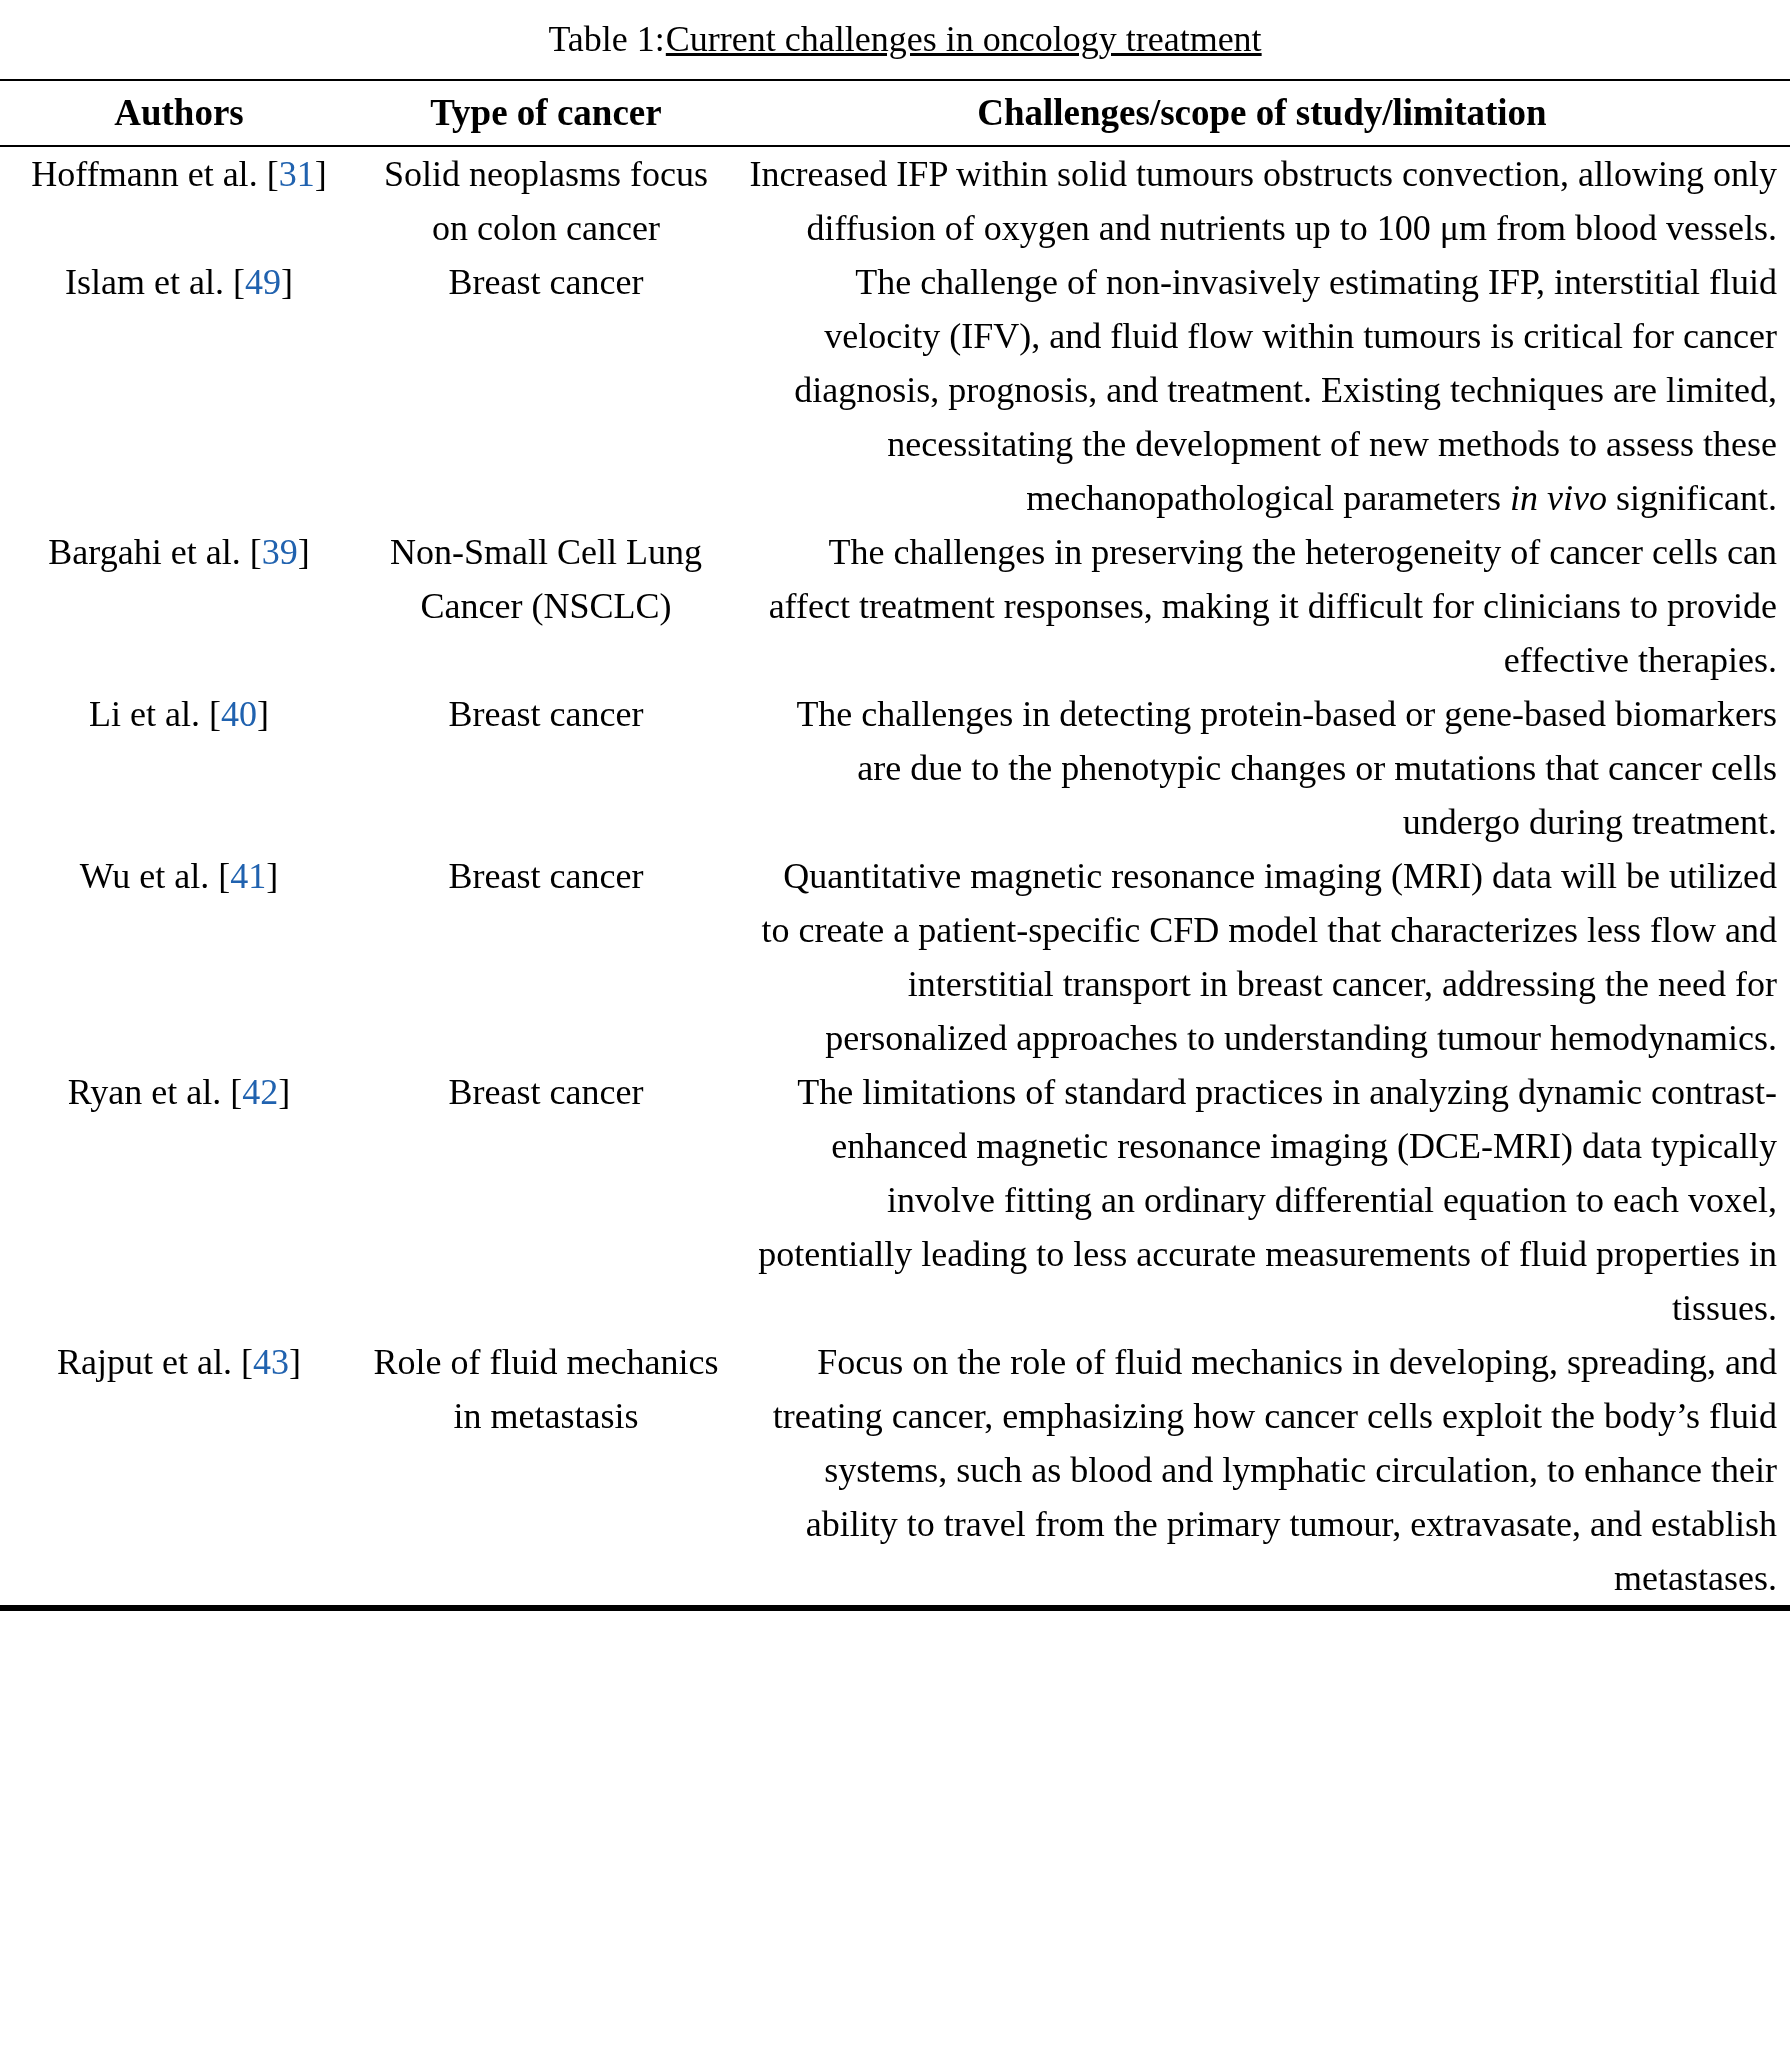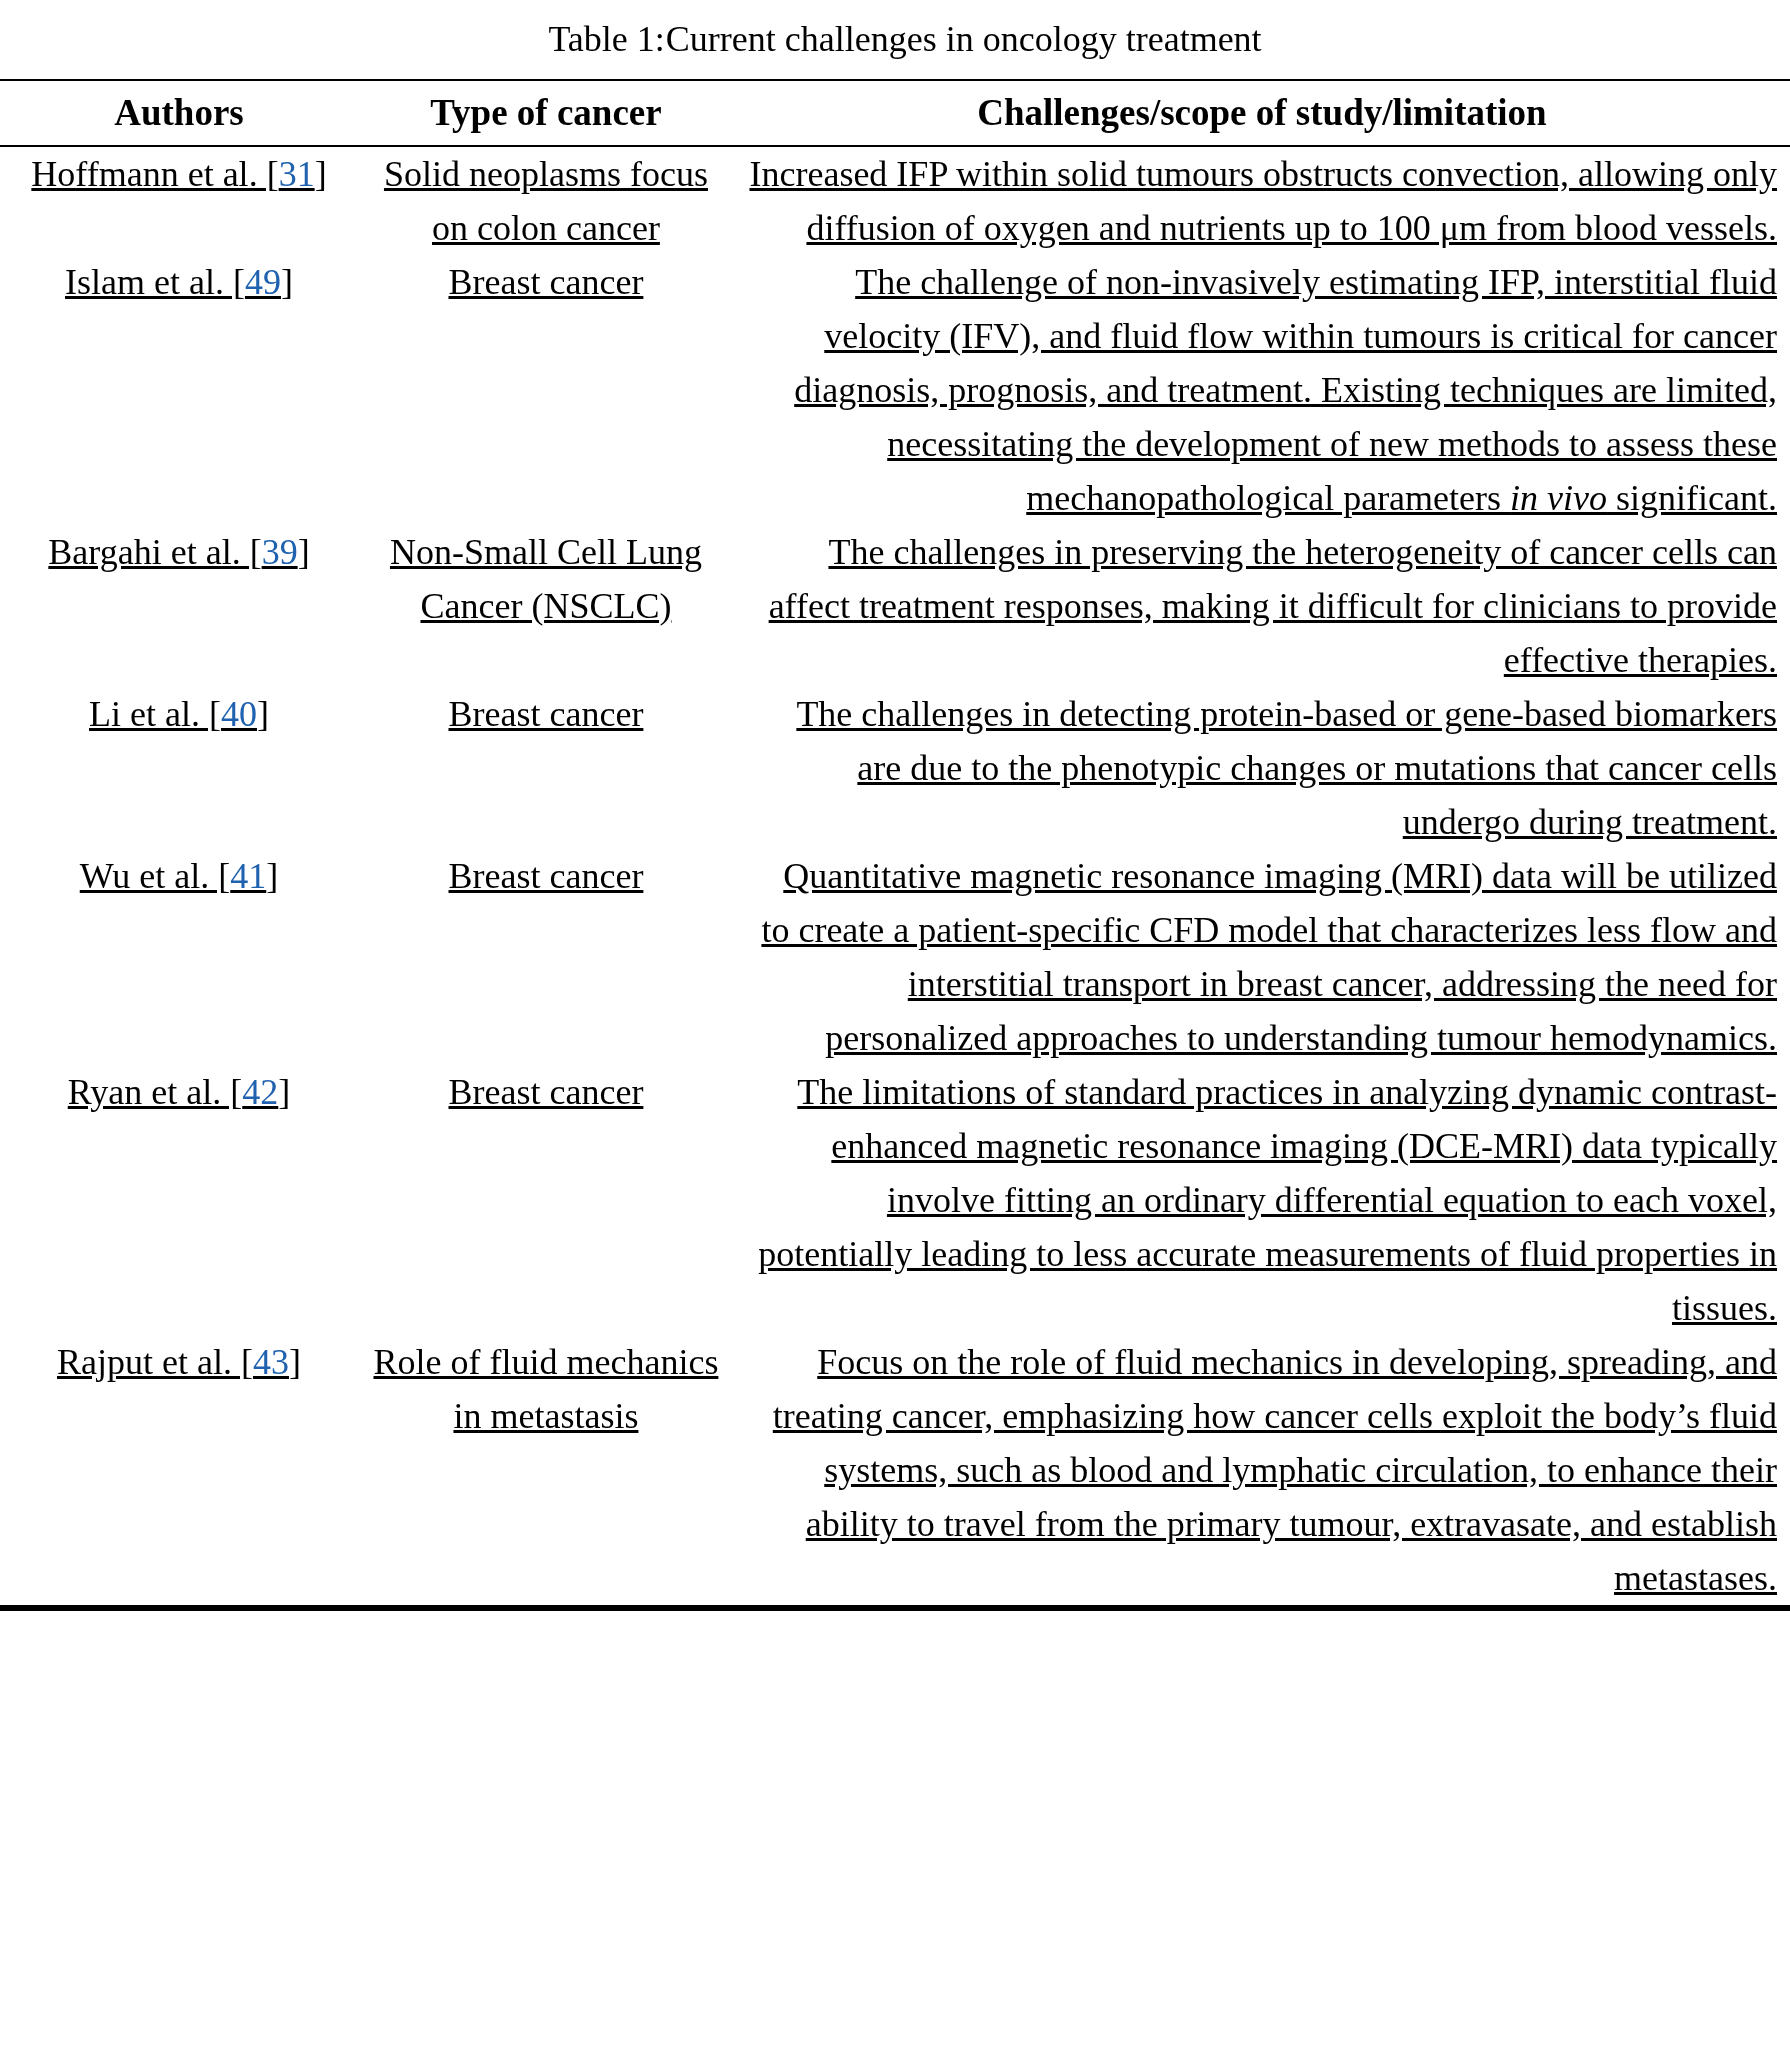--- a/index.html
+++ b/index.html
@@ -16,21 +16,21 @@
     width: 1790px;
     padding-top: 9.4px;
   }
   .caption {
     text-align: center;
     font-size: 36px;
     line-height: 49px;
     padding: 5.6px 0 15px 0;
   }
   .caption-label { font-weight: normal; margin-left: 20px; }
-  .caption-text { margin-left: 1px; }
+  .caption-text { margin-left: 1px; text-decoration: underline; }
   table.tbl {
     width: 100%;
     border-collapse: collapse;
     table-layout: fixed;
     border-top: 2.8px solid #000;
     border-bottom: 6.6px solid #000;
   }
   col.c-authors    { width: 20%; }
   col.c-cancer     { width: 21%; }
   col.c-challenges { width: 59%; }
@@ -43,21 +43,20 @@
     white-space: nowrap;
     overflow: hidden;
     margin-left: 32px;
   }
   tbody td {
     vertical-align: top;
     text-align: center;
     font-size: 36px;
     line-height: 54px;
     padding: 0 7.5px;
-    text-decoration: underline;
   }
   tbody td.challenge-cell { padding: 0 13px; text-align: right; }
   a.ref {
     color: var(--ref-color, #2062af);
     text-decoration: none;
     cursor: pointer;
   }
   em { font-style: italic; }
 </style>
 </head>

